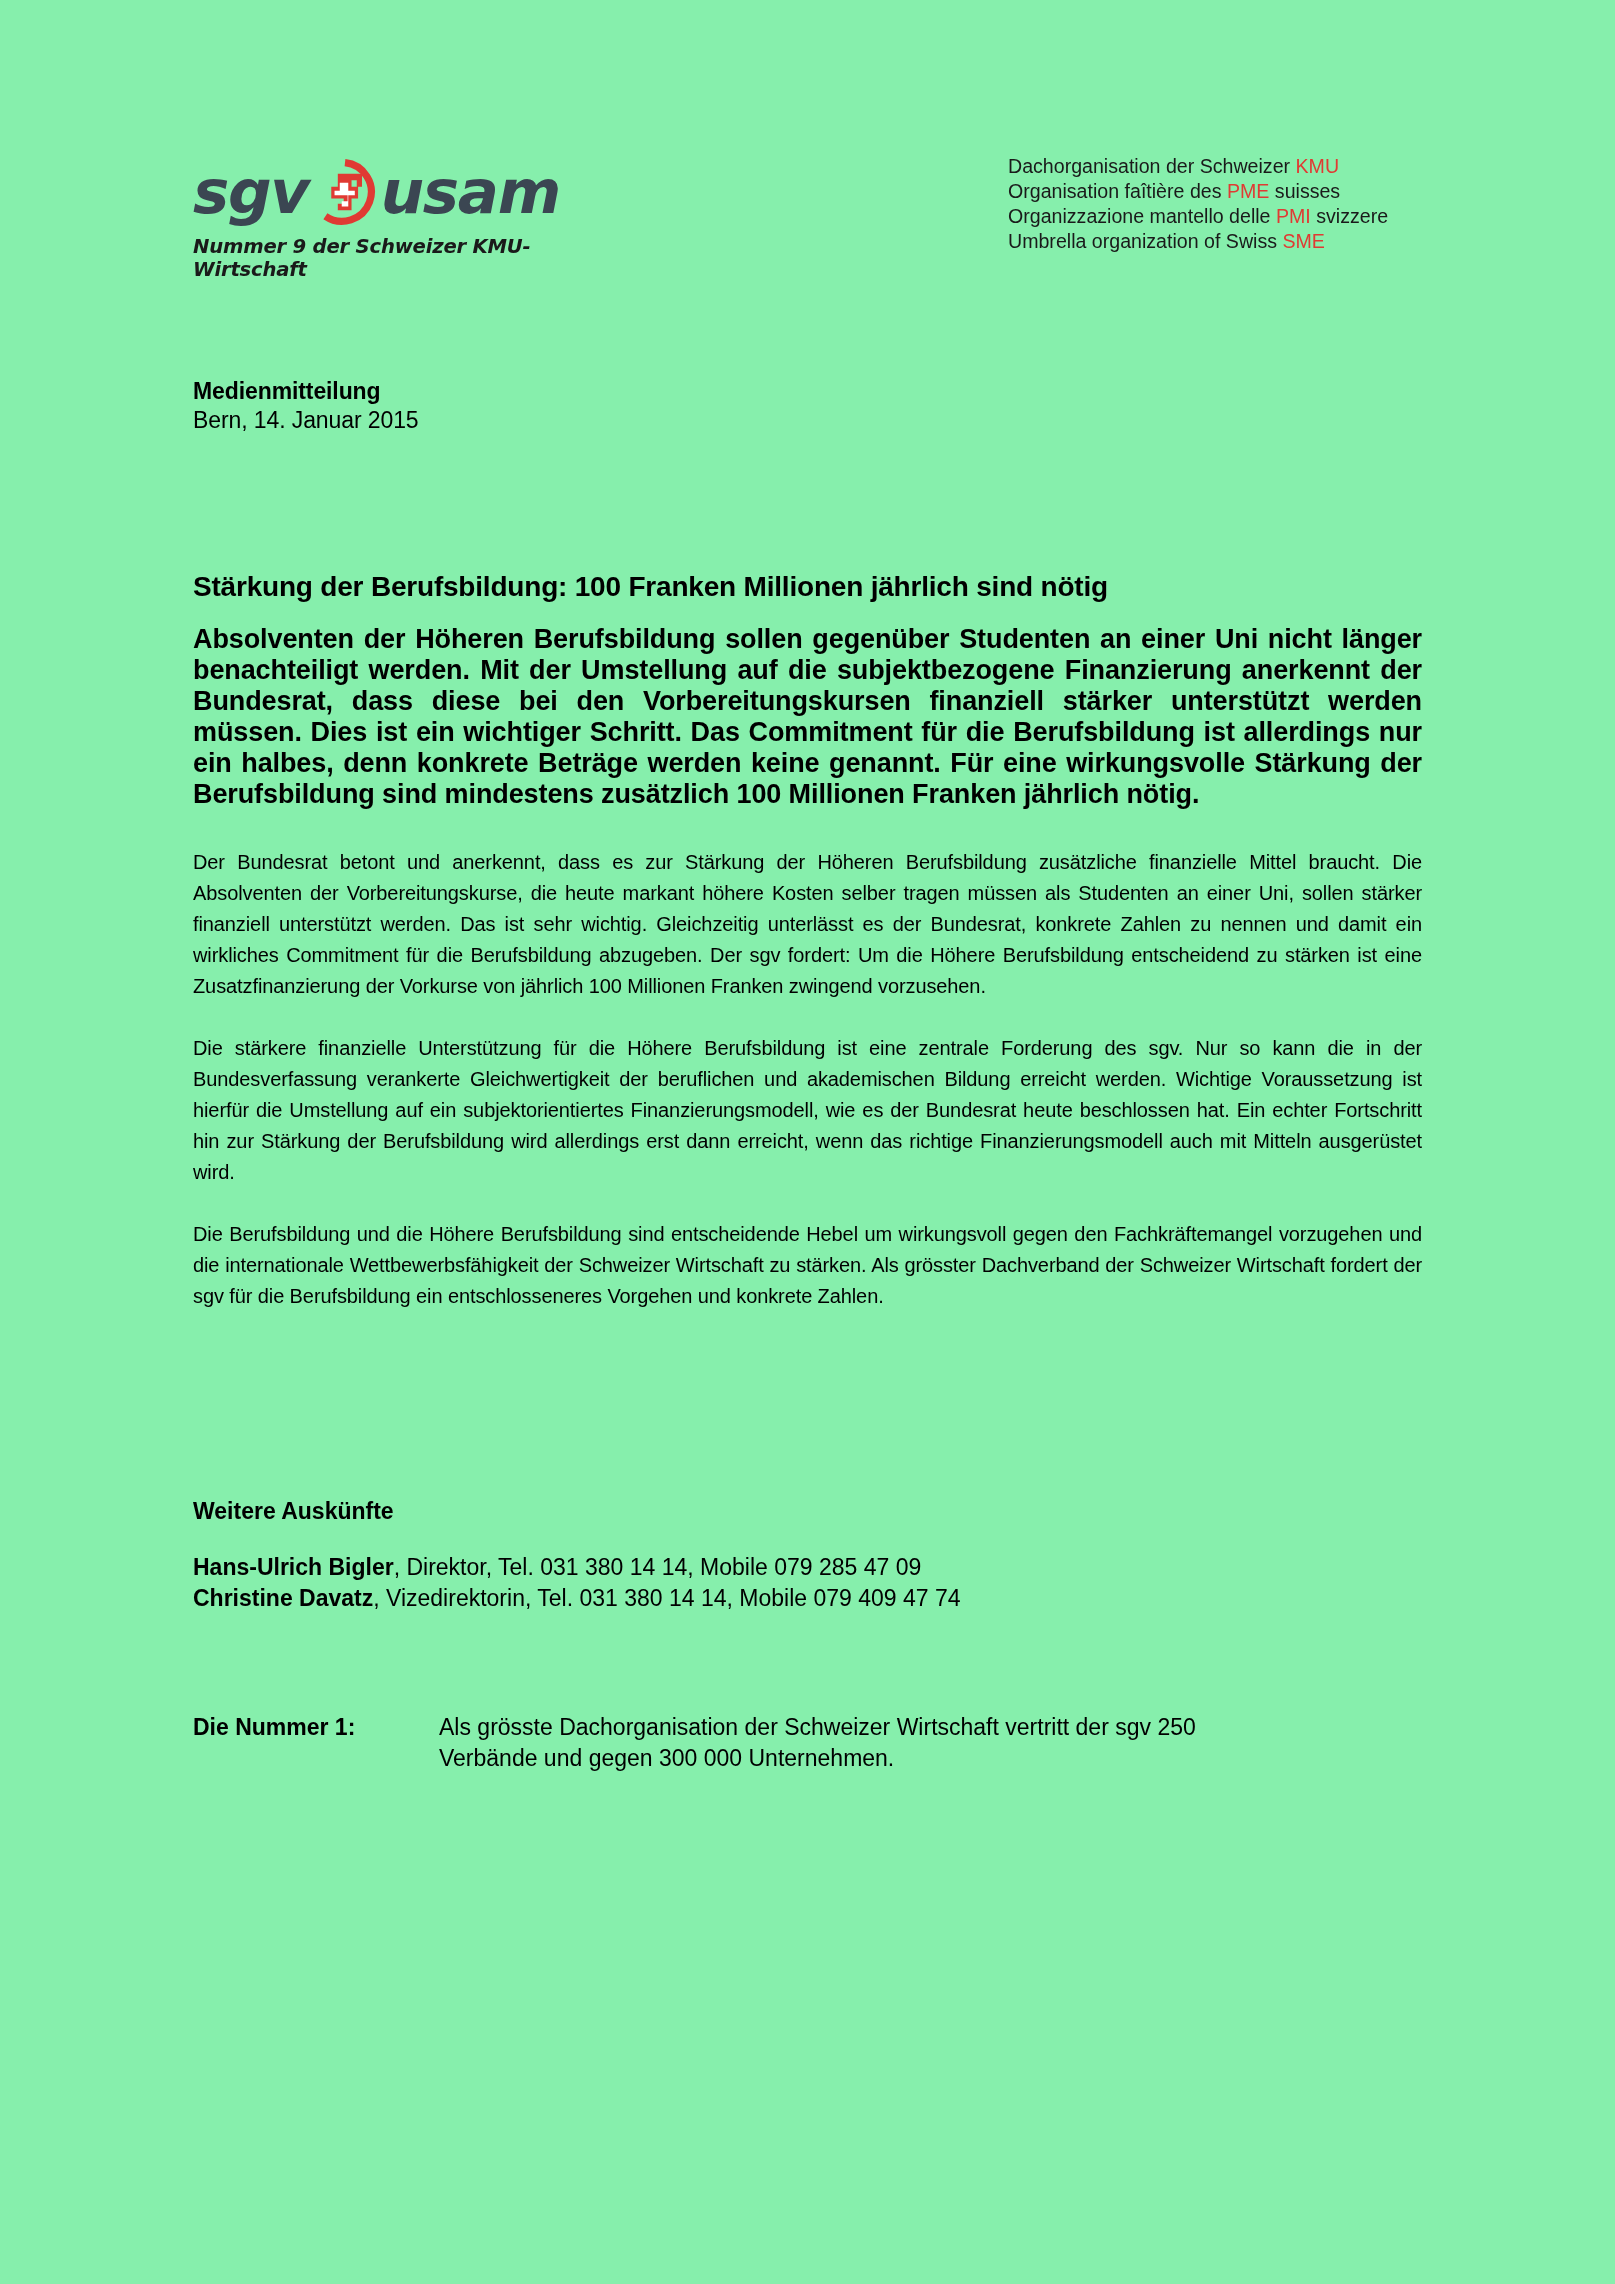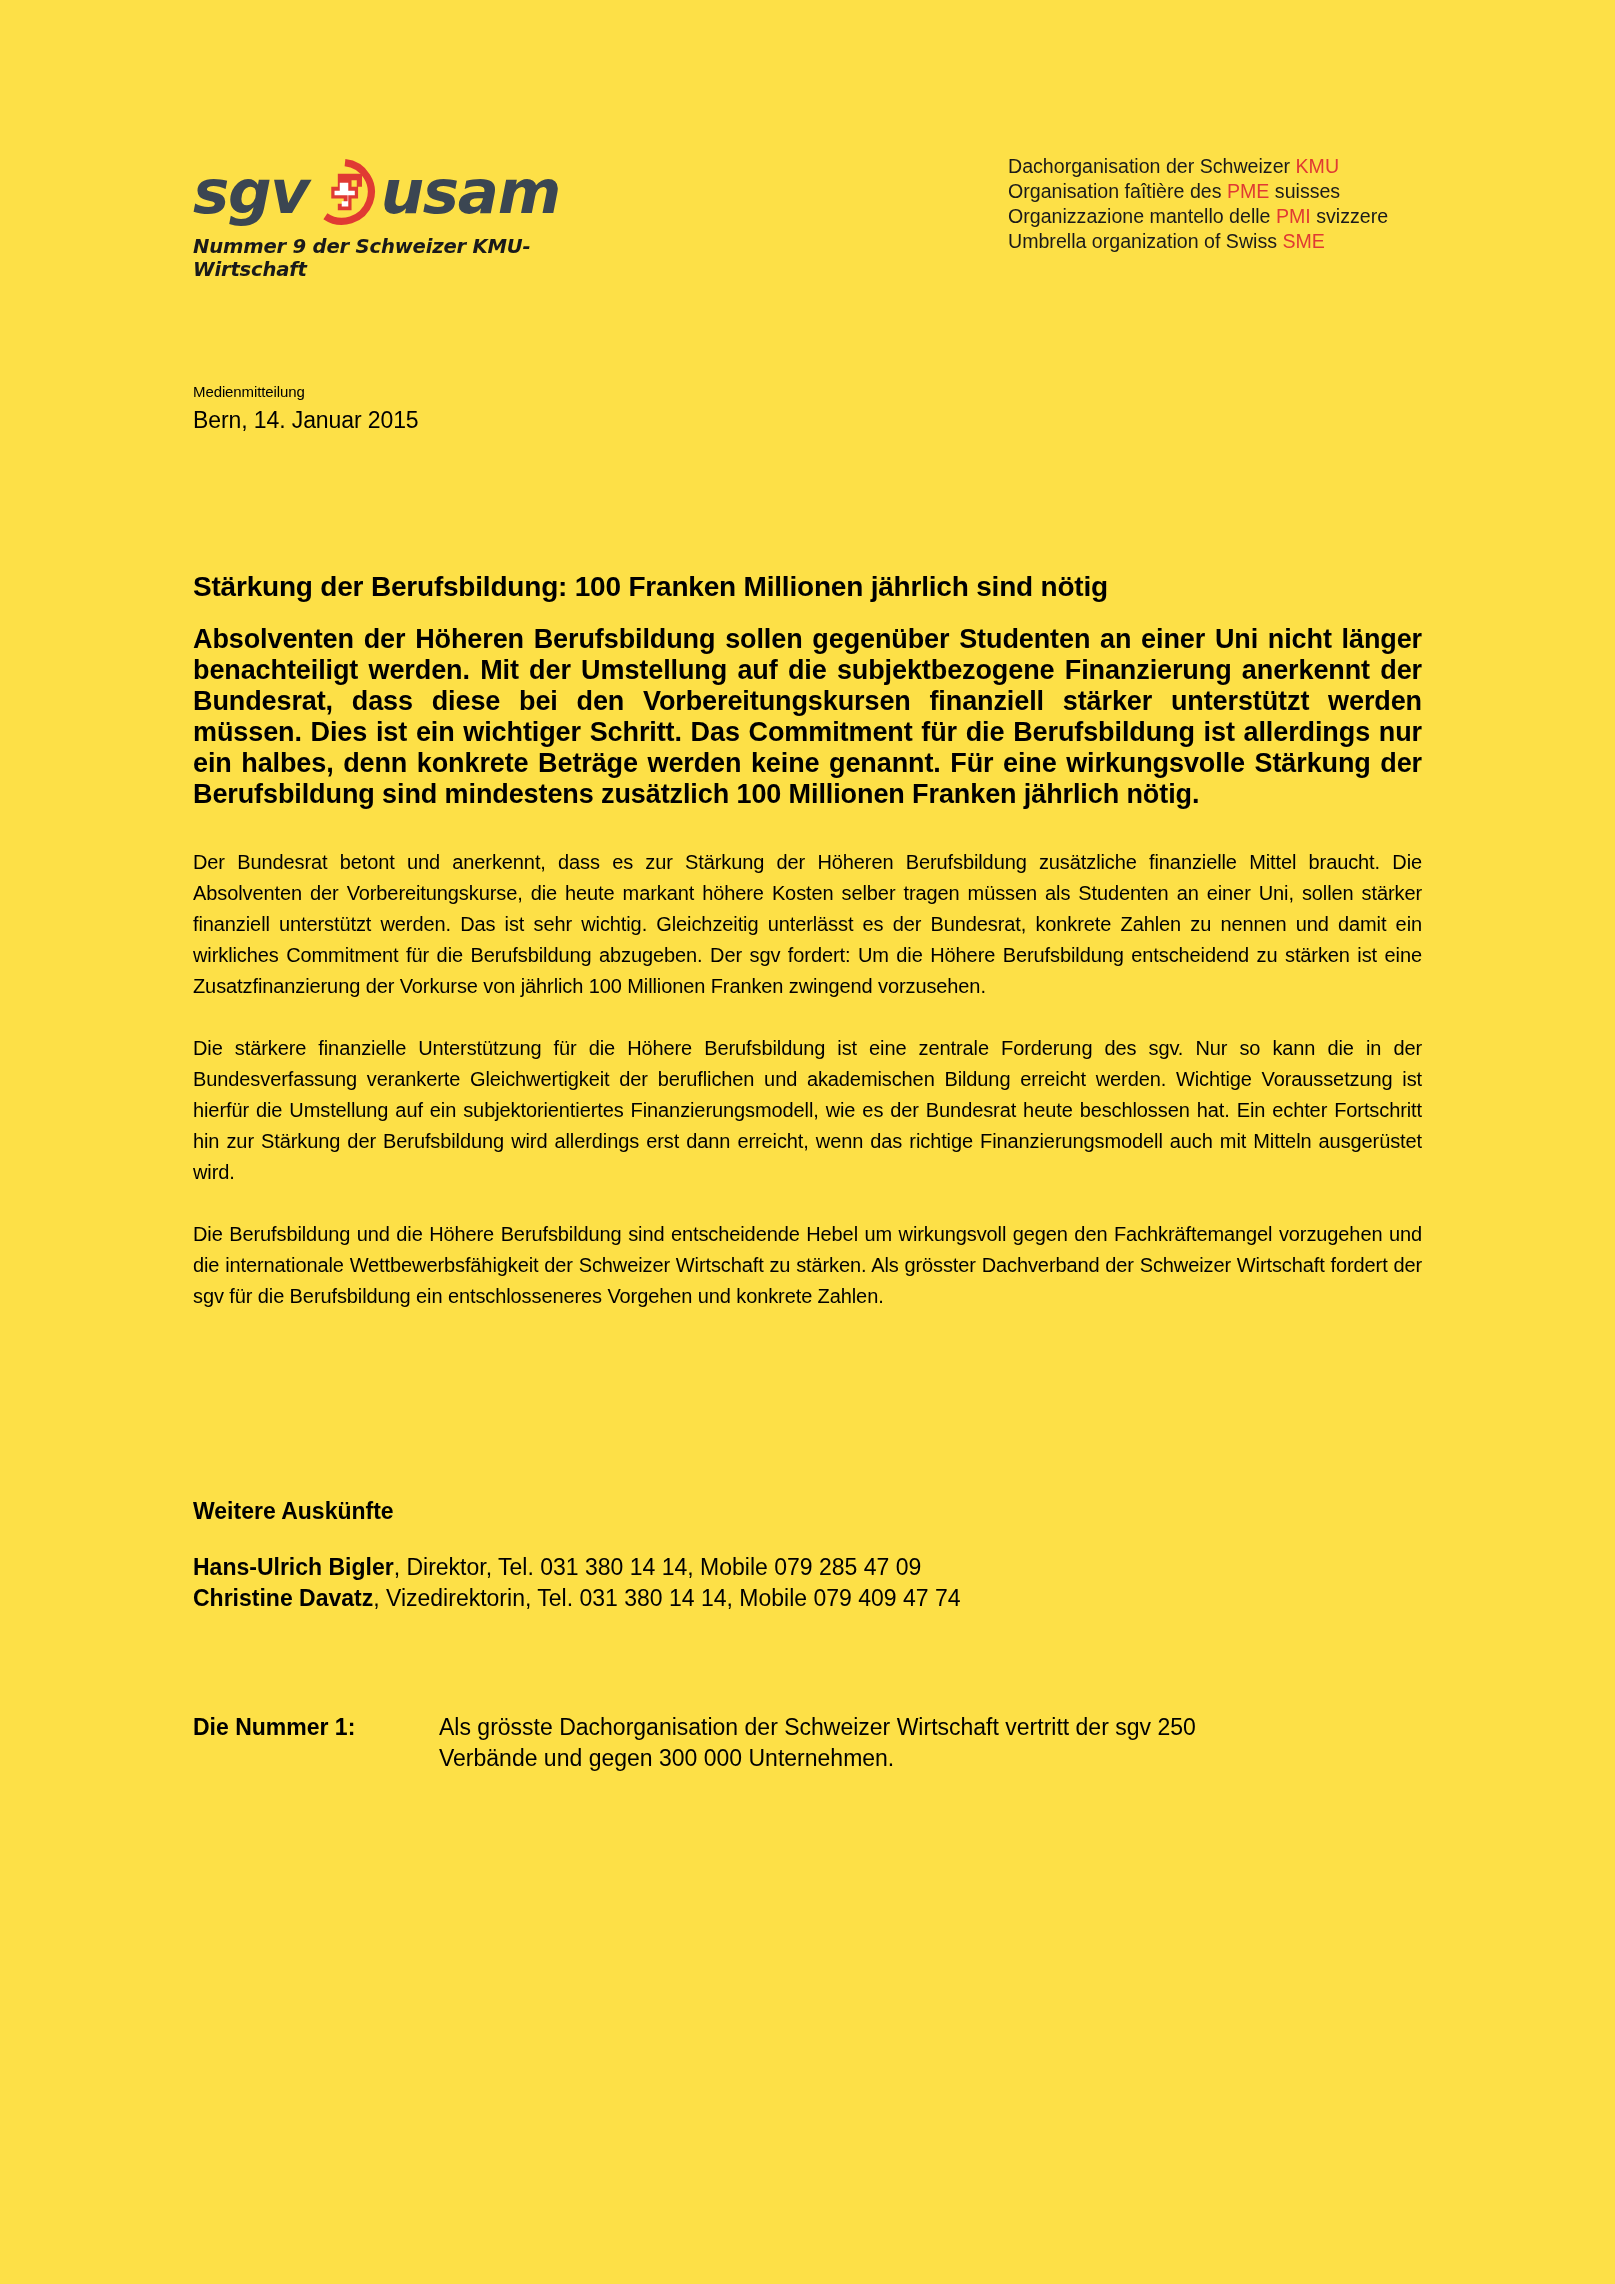--- a/index.html
+++ b/index.html
@@ -8,21 +8,21 @@
     background: #ffffff;
   }
   body {
     font-family: "Liberation Sans", sans-serif;
     color: #000000;
   }
   .page {
     position: relative;
     width: 1616px;
     height: 2284px;
-    background: #fde047;
+    background: #86efac;
     overflow: hidden;
     box-sizing: border-box;
   }
 
   
   .header {
     position: absolute;
     left: 0;
     top: 0;
     width: 100%;
@@ -86,22 +86,22 @@
     width: 1229px;
   }
 
   .meta {
     position: absolute;
     top: 377px;
     left: 0;
     width: 100%;
   }
   .meta-title {
-    font-size: 15px;
-    font-weight: normal;
+    font-size: 23px;
+    font-weight: bold;
     line-height: 29px;
     letter-spacing: -0.1px;
   }
   .meta-date {
     font-size: 23px;
     line-height: 29px;
     letter-spacing: -0.1px;
   }
 
   .headline {

